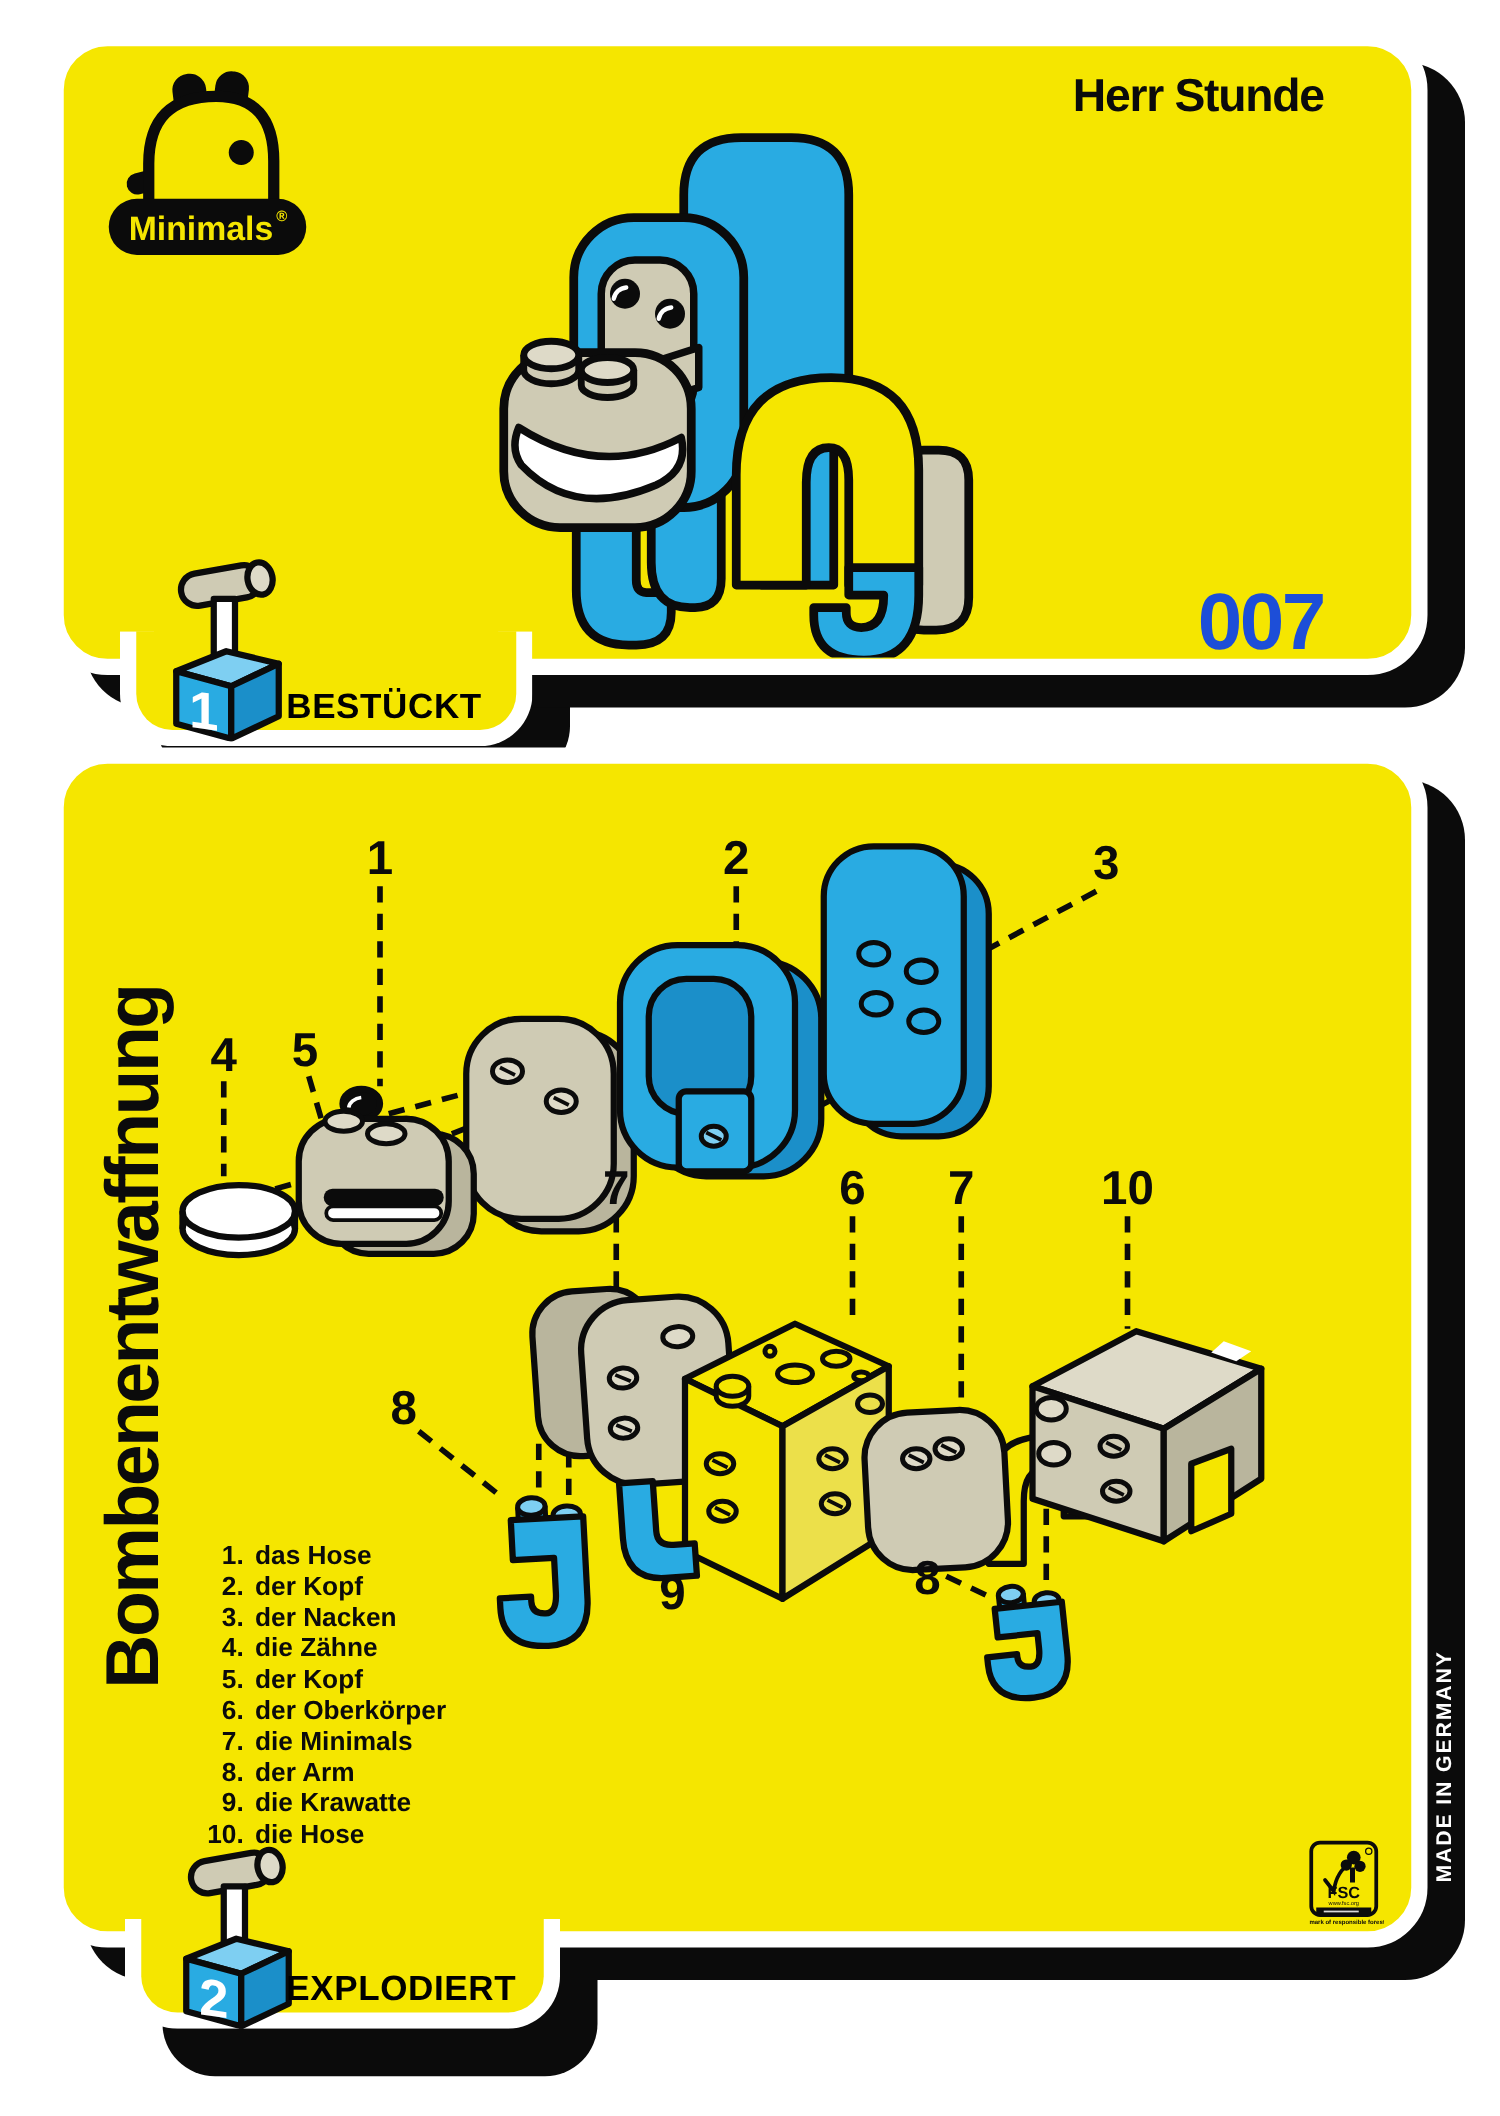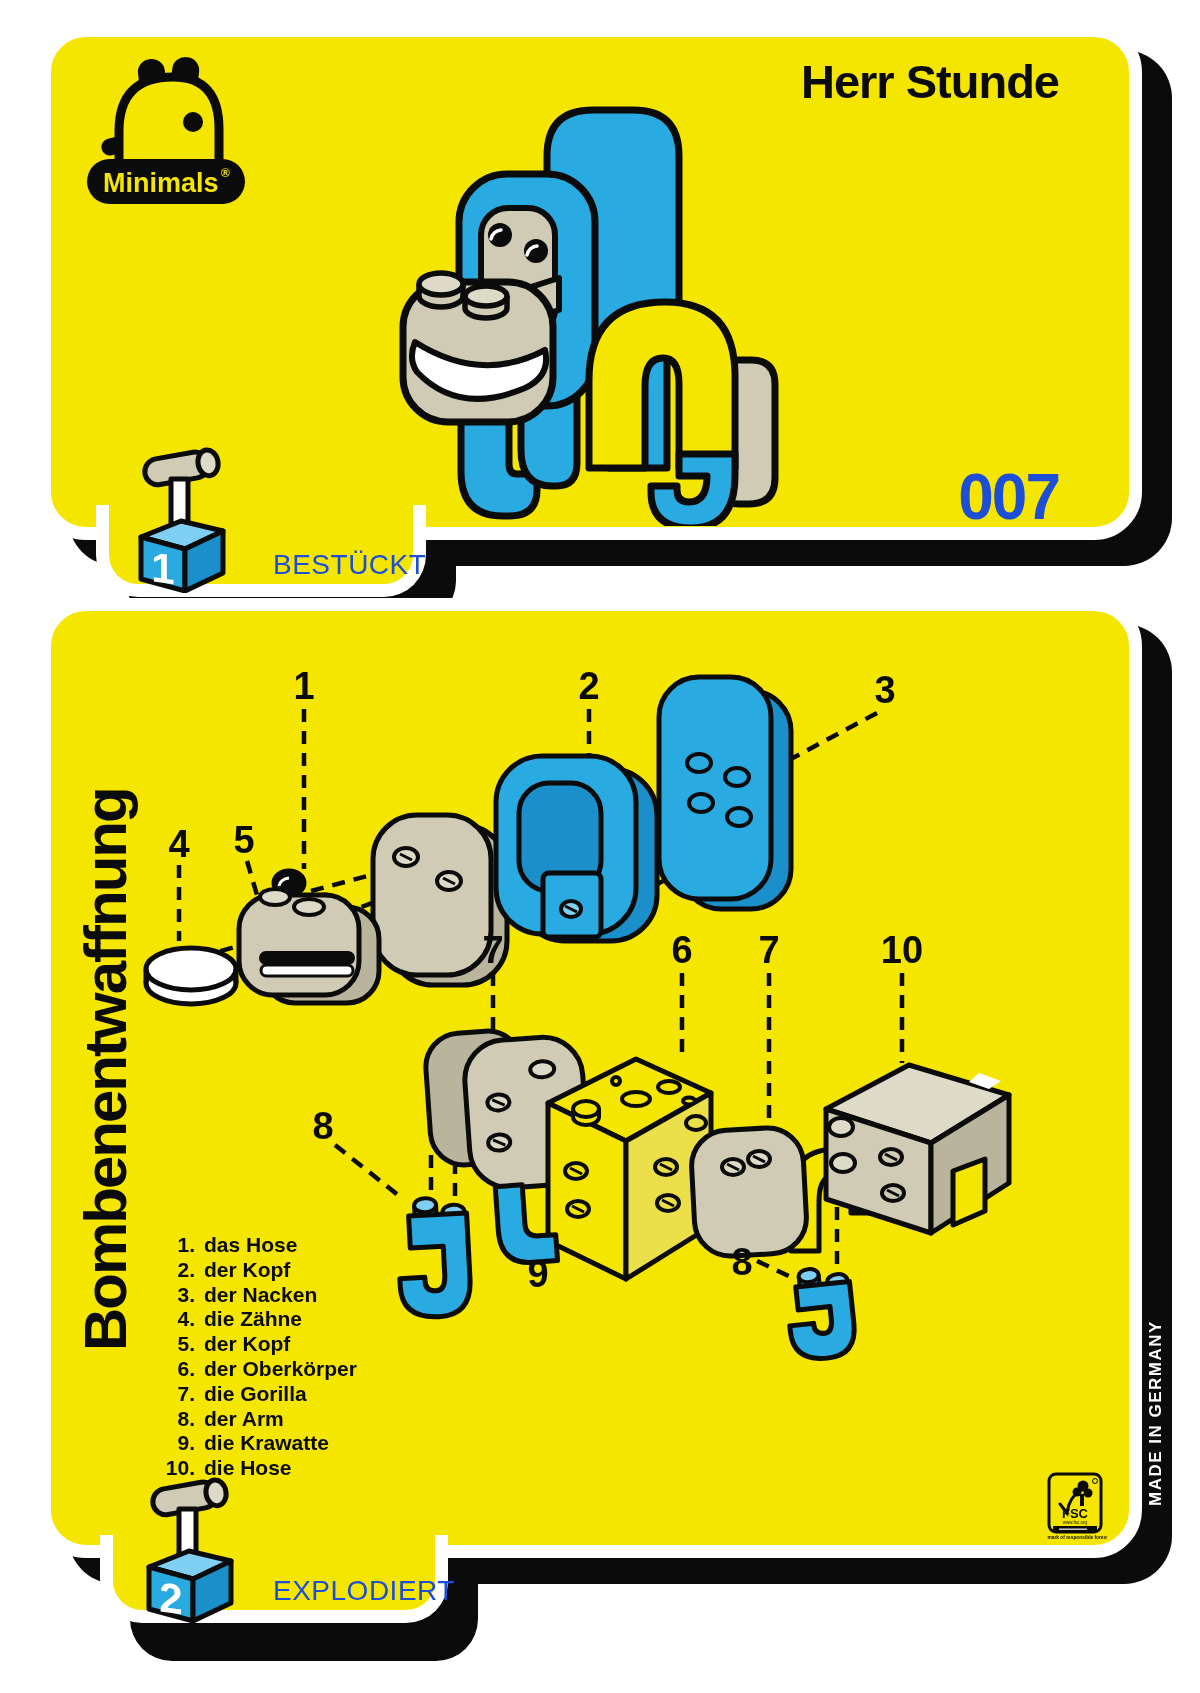--- a/index.html
+++ b/index.html
@@ -5,24 +5,24 @@
   html,body{margin:0;padding:0;background:#fff;}
   .page{position:relative;width:1200px;height:1693px;background:#fff;overflow:hidden;
         font-family:"Liberation Sans",sans-serif;}
   .abs{position:absolute;}
   .shadow{position:absolute;background:#0b0b0b;}
   .panel{position:absolute;background:#f5e600;border:13px solid #fff;box-sizing:border-box;}
   .tab{position:absolute;background:#f5e600;border:13px solid #fff;border-top:none;box-sizing:border-box;}
   .r48{border-radius:48px;}
   .rtab{border-radius:0 0 42px 42px;}
   .title-block{position:absolute;text-align:right;color:#0b0b0b;}
-  .title-main{font-size:47px;font-weight:bold;letter-spacing:-1px;line-height:1.08;}
+  .title-main{font-size:37px;font-weight:bold;letter-spacing:-1px;line-height:1.08;}
   .title-sub{font-size:29px;font-weight:bold;letter-spacing:-0.5px;}
   .big-number{position:absolute;font-size:64px;font-weight:bold;letter-spacing:-2px;color:#1d4ed8;line-height:0.9;}
-  .tab-label{position:absolute;font-size:28px;font-weight:normal;letter-spacing:0.5px;color:#1d4ed8;white-space:nowrap;margin-left:44px;}
+  .tab-label{position:absolute;font-size:28px;font-weight:bold;letter-spacing:0.5px;color:#000000;white-space:nowrap;}
   .vertical-title{position:absolute;writing-mode:vertical-rl;transform:rotate(180deg);
                   font-size:60px;font-weight:bold;letter-spacing:-2px;color:#0b0b0b;white-space:nowrap;}
   .made-in{position:absolute;writing-mode:vertical-rl;transform:rotate(180deg);
            font-size:17px;font-weight:bold;letter-spacing:1.5px;color:#ffffff;white-space:nowrap;}
   .parts-list{position:absolute;color:#0b0b0b;font-weight:bold;font-size:21px;line-height:24.8px;}
   .parts-row{display:flex;}
   .parts-num{width:48px;text-align:right;margin-right:9px;flex:0 0 auto;}
   svg text{font-family:"Liberation Sans",sans-serif;}
   .diag-num{font-size:38px;font-weight:bold;fill:#0b0b0b;}
 </style>
@@ -144,21 +144,21 @@
       <div class="parts-row">
           <span class="parts-num">5.</span>
           <span>der Kopf</span>
         </div>
       <div class="parts-row">
           <span class="parts-num">6.</span>
           <span>der Oberkörper</span>
         </div>
       <div class="parts-row">
           <span class="parts-num">7.</span>
-          <span>die Gorilla</span>
+          <span>die Minimals</span>
         </div>
       <div class="parts-row">
           <span class="parts-num">8.</span>
           <span>der Arm</span>
         </div>
       <div class="parts-row">
           <span class="parts-num">9.</span>
           <span>die Krawatte</span>
         </div>
       <div class="parts-row">

